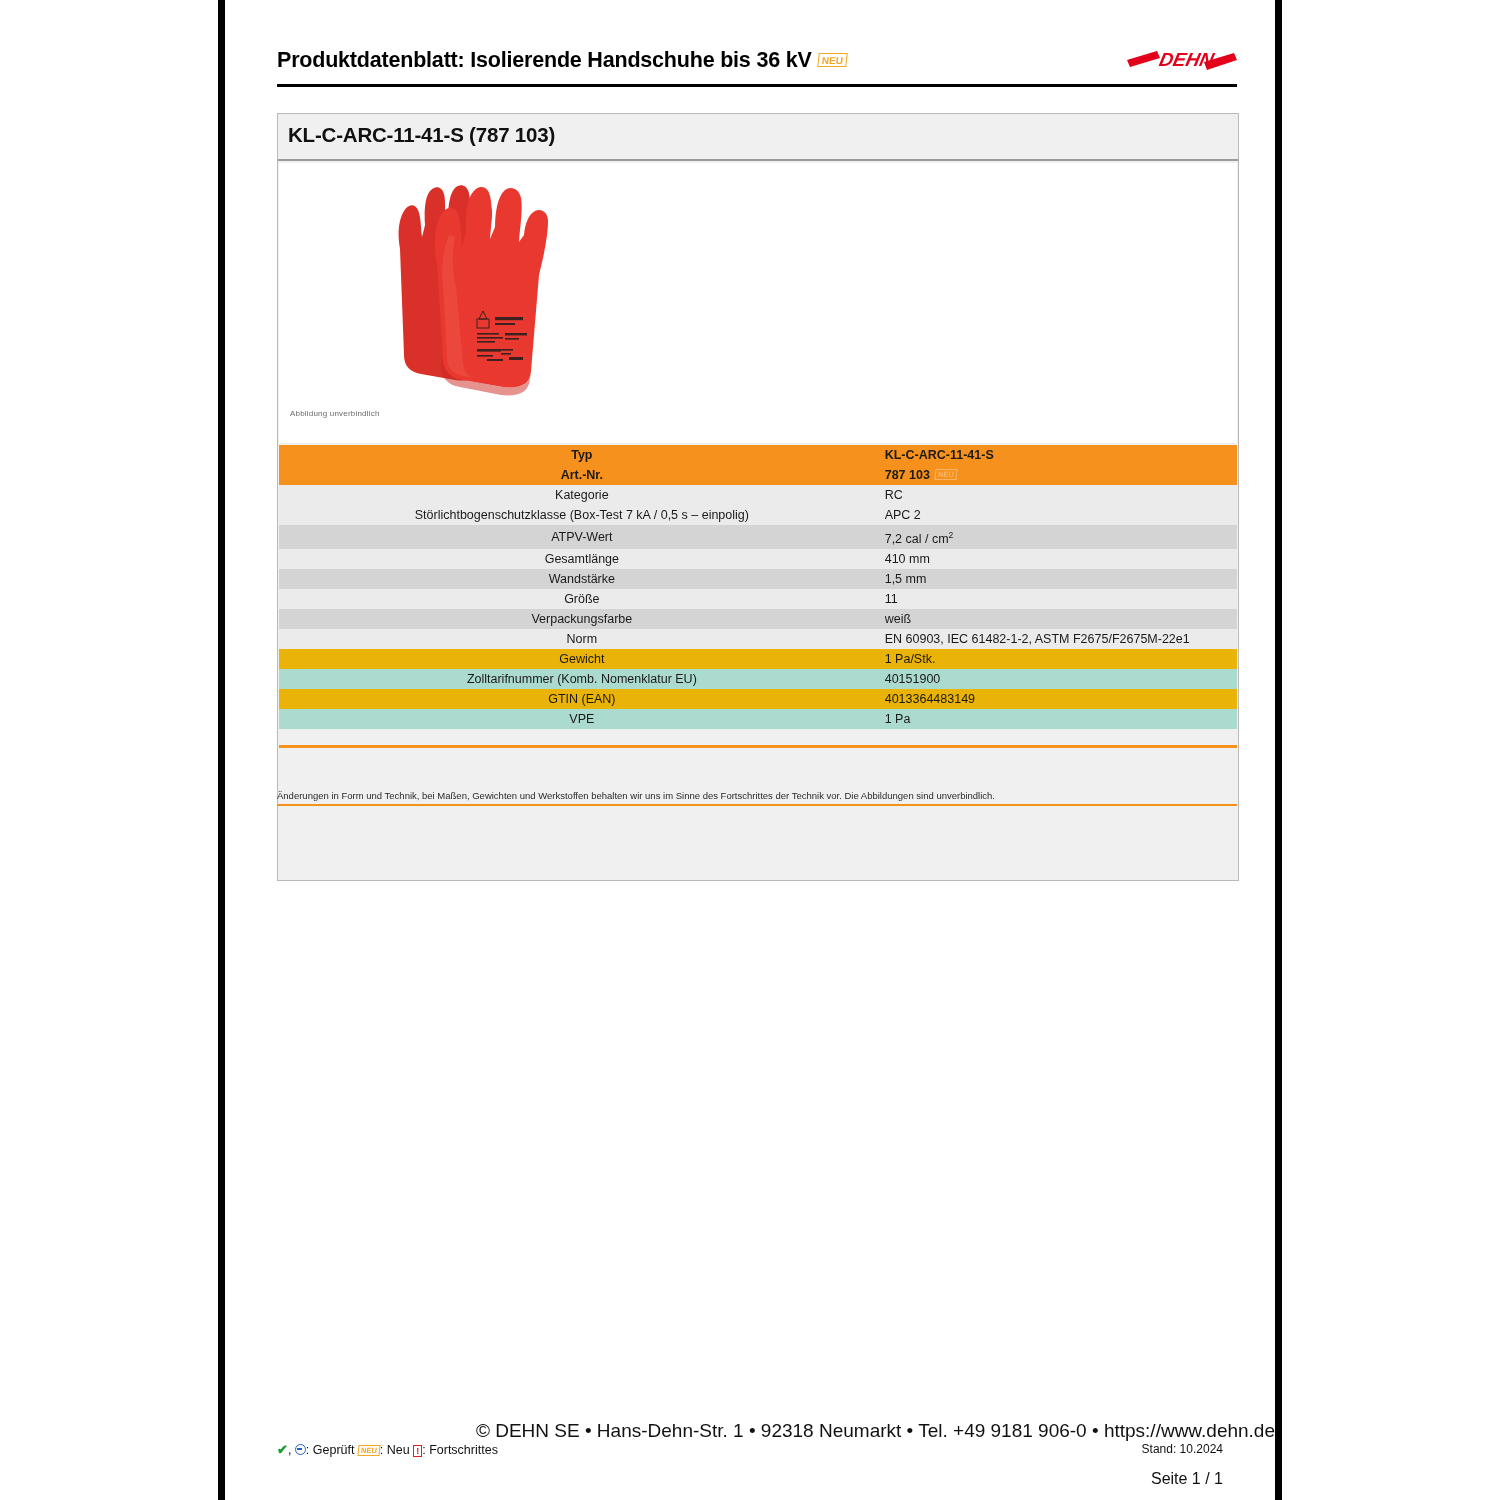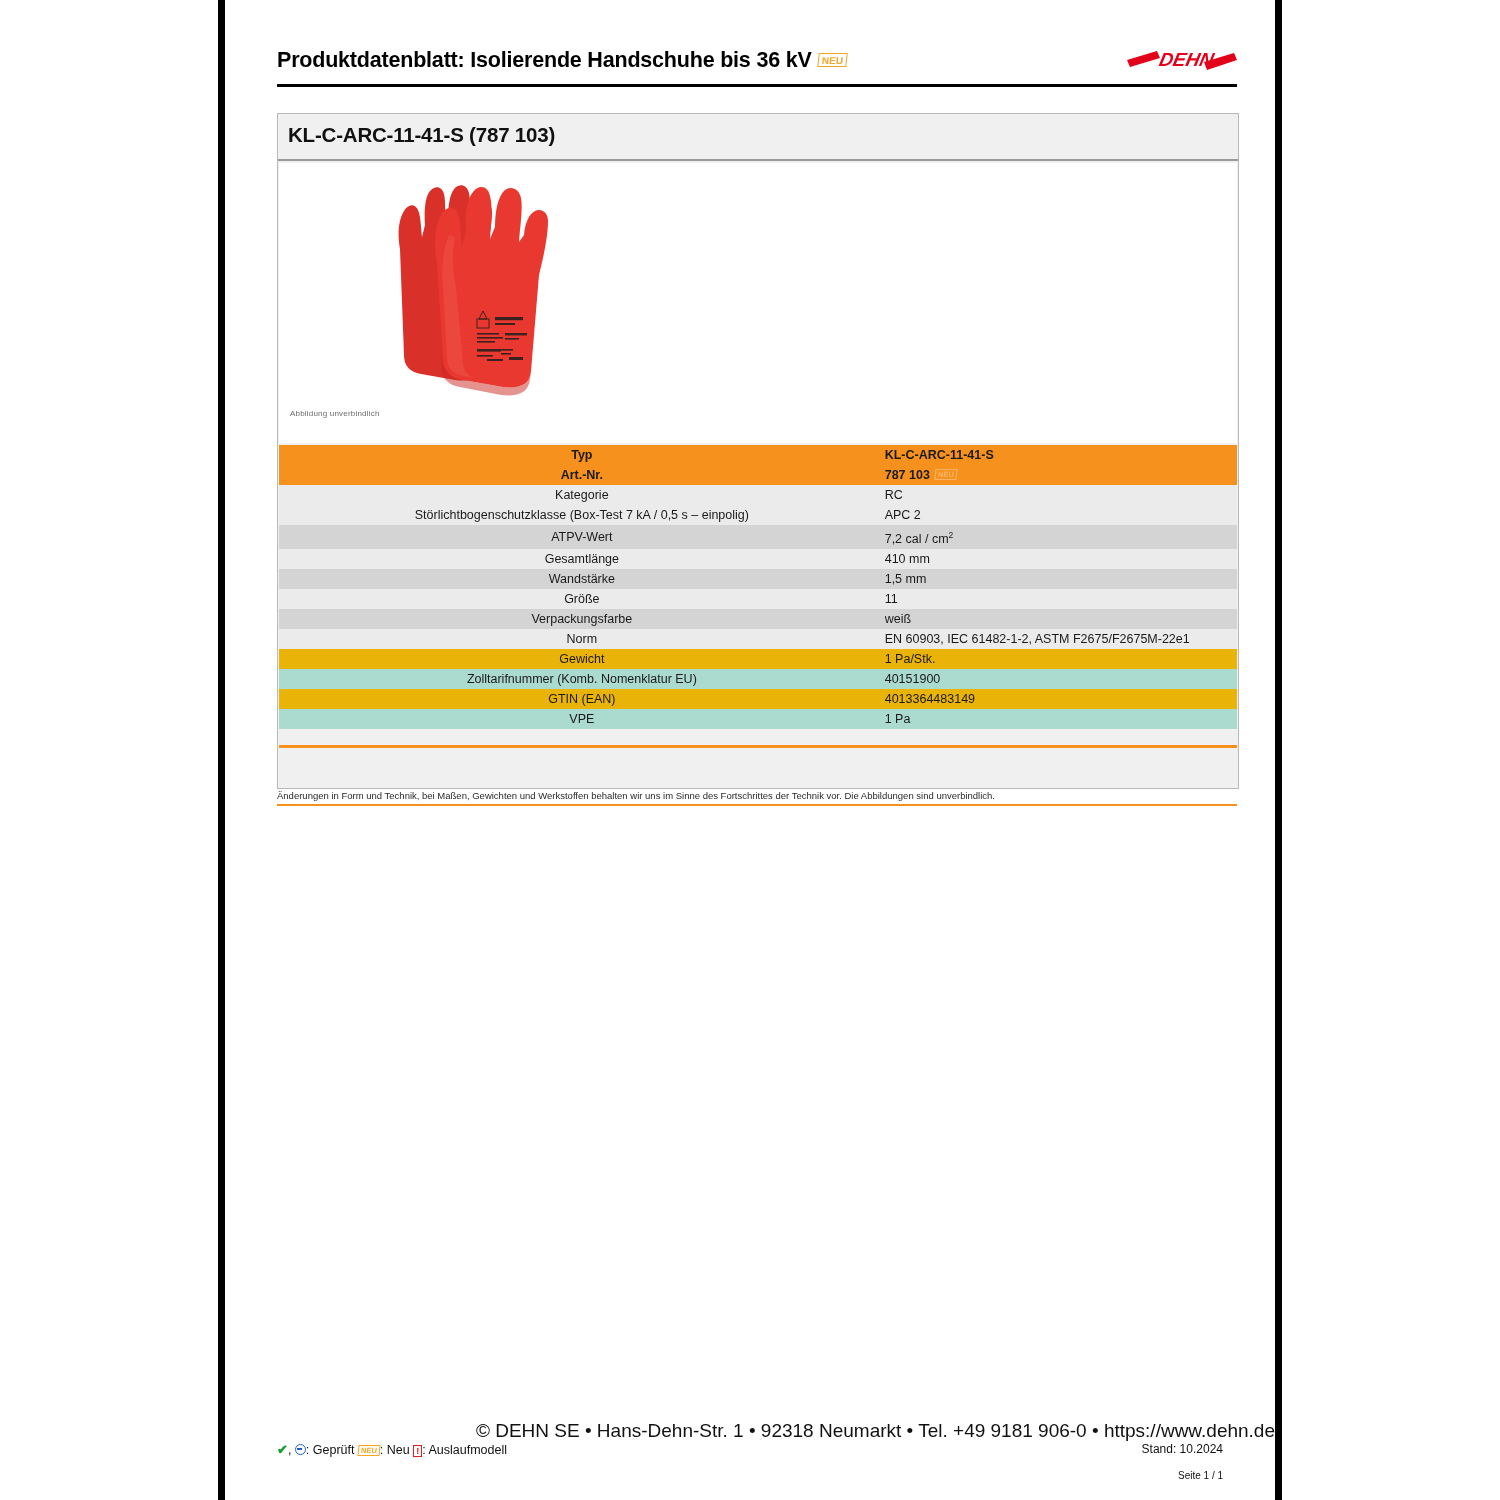--- a/index.html
+++ b/index.html
@@ -79,21 +79,21 @@
     width: 110px;
     height: 34px;
   }
 
   
   #content-panel {
     position: absolute;
     left: 52px;
     top: 113px;
     width: 962px;
-    height: 676px;
+    height: 768px;
     border: 1px solid #b9b9b9;
     box-sizing: border-box;
     background: #f0f0f0;
   }
   #panel-titlebar {
     position: absolute;
     left: 0;
     top: 0;
     width: 100%;
     height: 47px;
@@ -293,21 +293,21 @@
     right: 52px;
     top: 42px;
     font-size: 12px;
     color: #111111;
     white-space: nowrap;
   }
   #footer-pageno {
     position: absolute;
     right: 52px;
     top: 70px;
-    font-size: 10px;
+    font-size: 16px;
     color: #111111;
     white-space: nowrap;
   }
 </style>
 </head>
 <body>
 
 <div id="page-frame">
 <div id="page-inner">
 
@@ -449,20 +449,20 @@
   <div id="disclaimer-block">
     <div id="disclaimer-text">Änderungen in Form und Technik, bei Maßen, Gewichten und Werkstoffen behalten wir uns im Sinne des Fortschrittes der Technik vor. Die Abbildungen sind unverbindlich.</div>
     <div id="disclaimer-rule"></div>
   </div>
 
   <div id="page-footer">
     <div id="footer-company">© DEHN SE • Hans-Dehn-Str. 1 • 92318 Neumarkt • Tel. +49 9181 906-0 • https://www.dehn.de</div>
     <div id="footer-legend">
       <span class="lg-check">✔</span><span>, </span><span class="lg-minus"></span><span>: Geprüft</span>
       <span class="lg-neu">NEU</span><span>: Neu</span>
-      <span class="lg-warn">!</span><span>: Auslaufmodell</span>
+      <span class="lg-warn">!</span><span>: Fortschrittes</span>
     </div>
     <div id="footer-date">Stand: 10.2024</div>
     <div id="footer-pageno">Seite 1 / 1</div>
   </div>
 
 </div>
 </div>
 
 </body></html>

